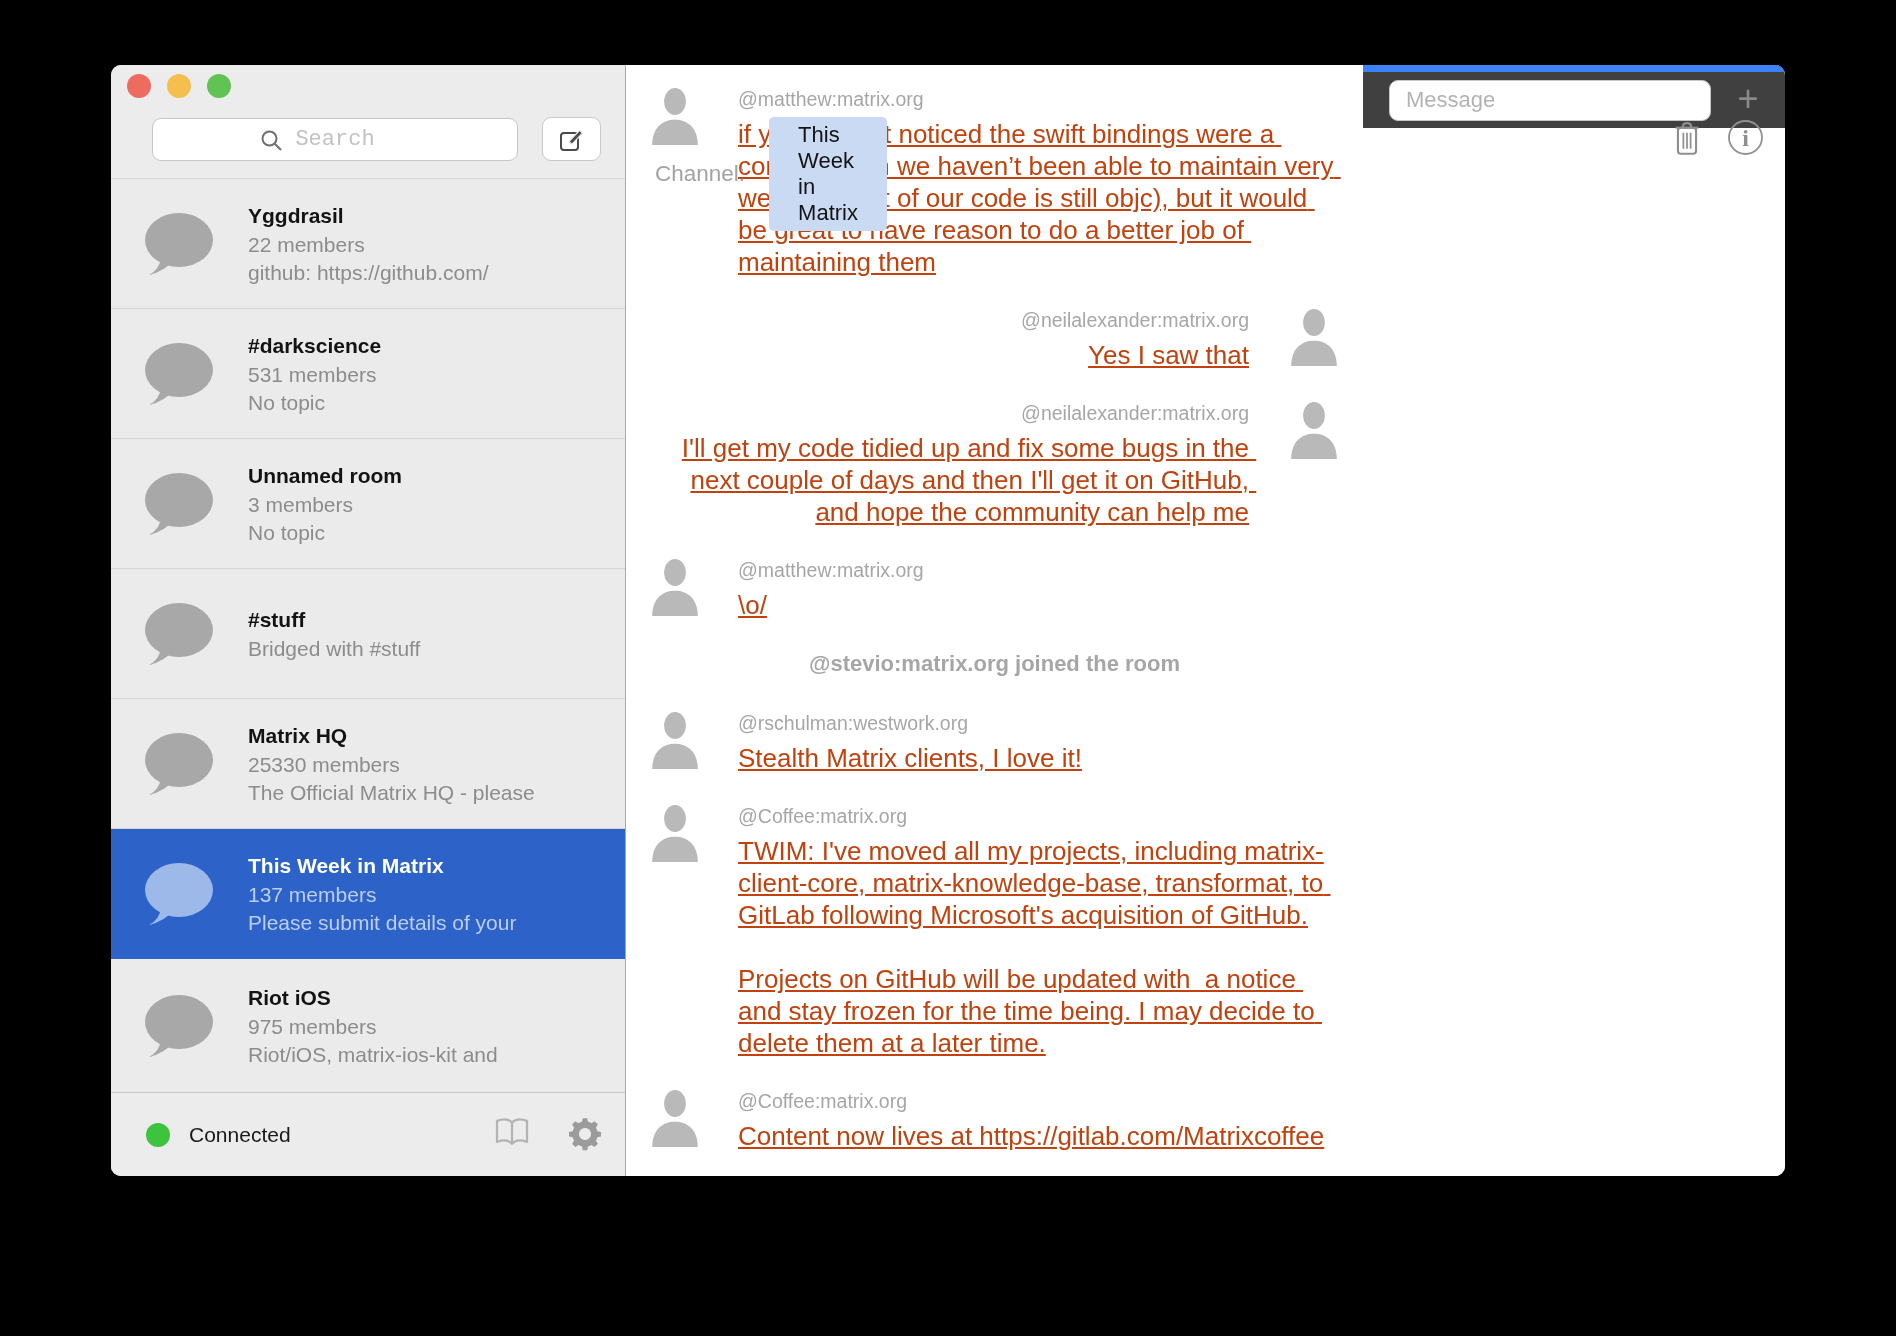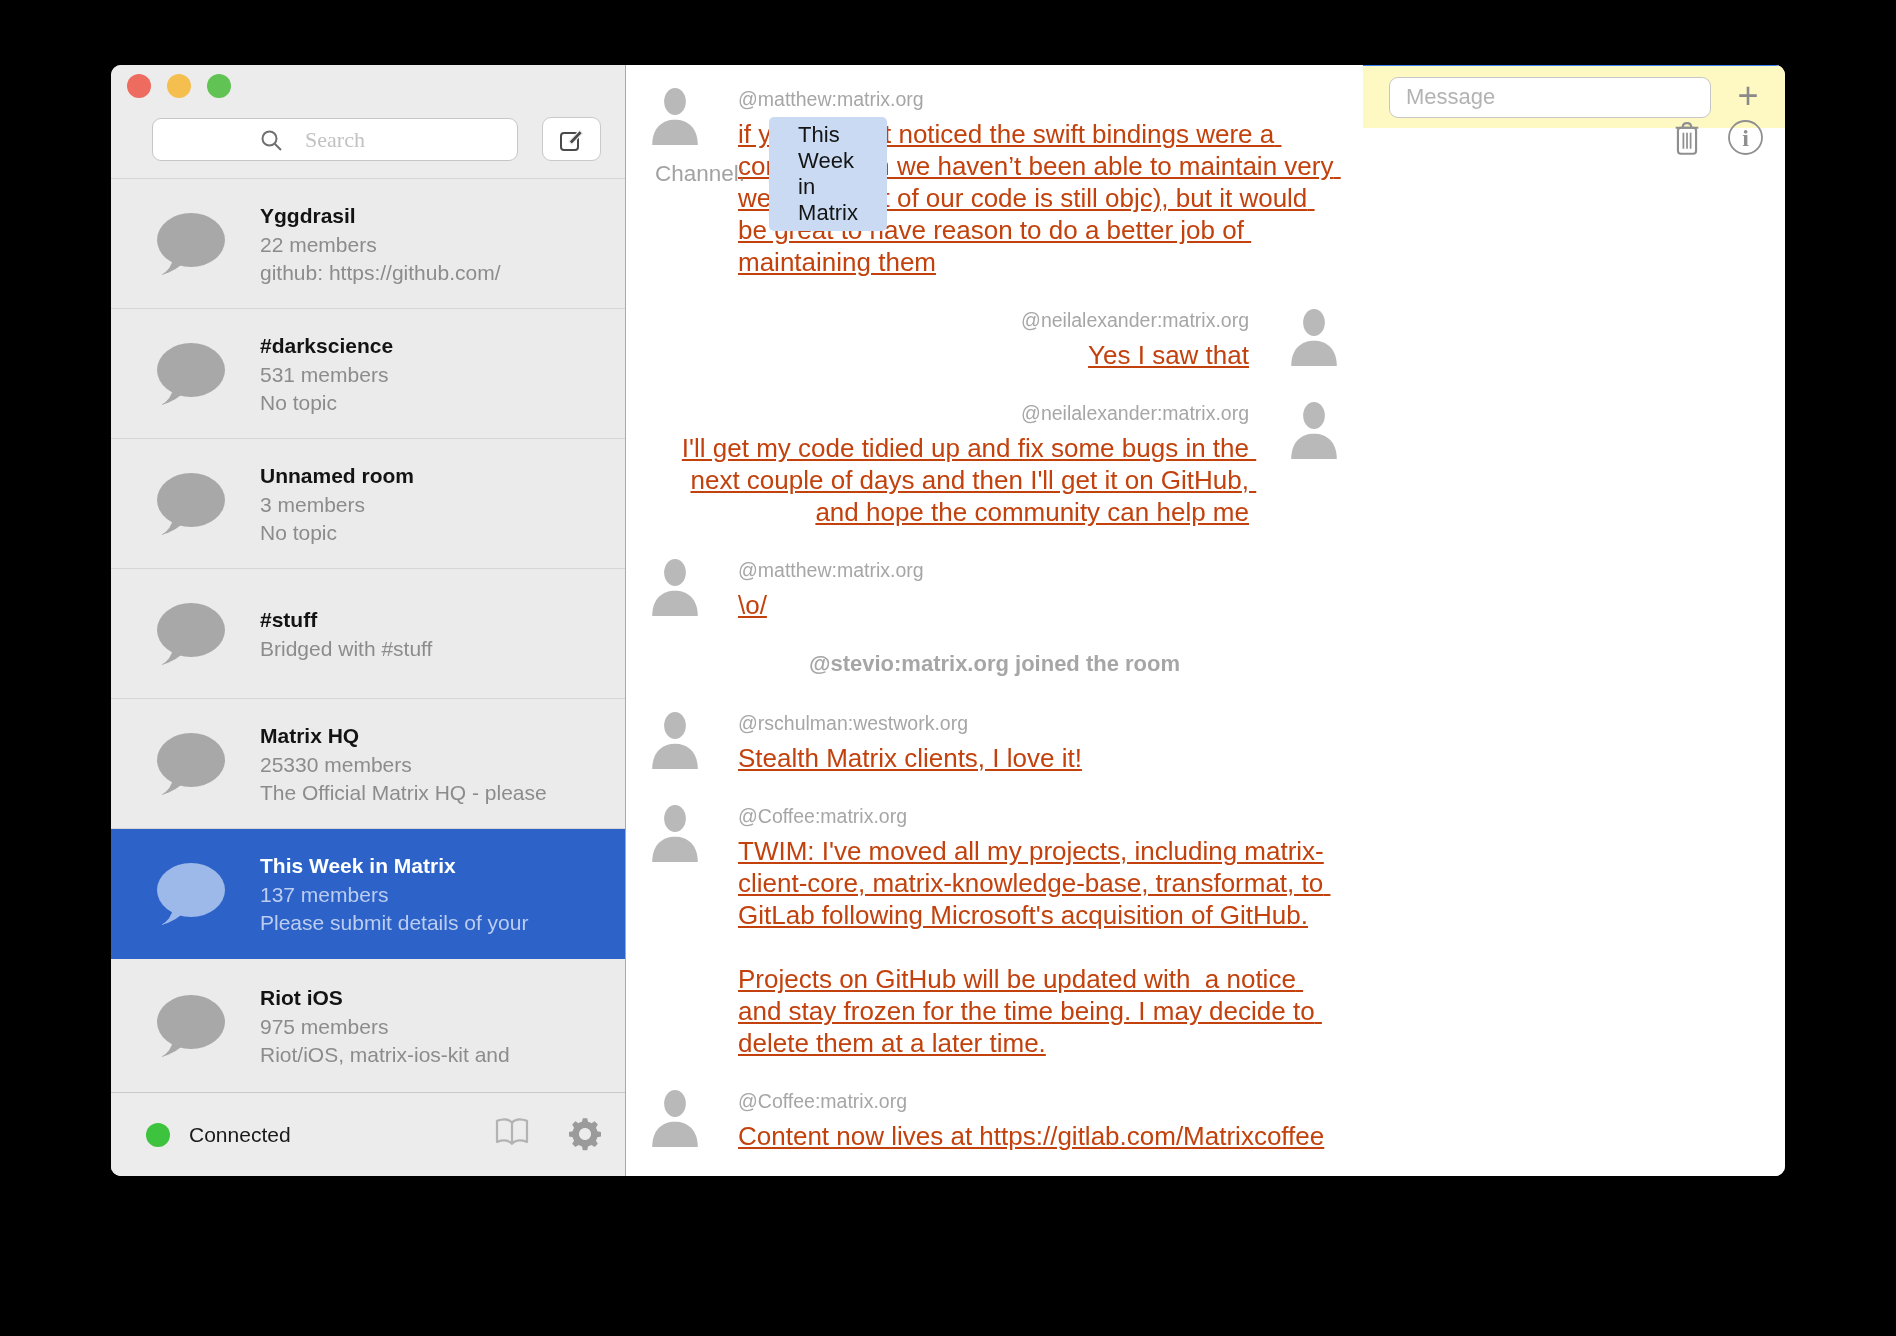--- a/index.html
+++ b/index.html
@@ -23,33 +23,33 @@
   .tl{position:absolute;top:9px;width:24px;height:24px;border-radius:50%;}
   .tl.red{left:16px;background:var(--tl-red);}
   .tl.yellow{left:56px;background:var(--tl-yellow);}
   .tl.green{left:96px;background:var(--tl-green);}
   .search-field{
     position:absolute;left:41px;top:53px;width:366px;height:43px;
     background:#fff;border:1.5px solid #c6c6c6;border-radius:9px;
   }
   .search-field input{
     width:100%;height:100%;border:none;outline:none;background:transparent;
-    text-align:center;font-size:22px;color:#333;font-family:Liberation Serif, serif;
+    text-align:center;font-size:22px;color:#333;font-family:Liberation Mono, monospace;
   }
   .search-field input::placeholder{color:#c2c2c2;}
   .search-glass{position:absolute;left:calc(50% - 75px);top:10px;pointer-events:none;}
   .compose-btn{
     position:absolute;left:431px;top:52px;width:59px;height:44px;
     background:#fff;border:1px solid #c9c9c9;border-radius:9px;
     display:flex;align-items:center;justify-content:center;padding:0;cursor:pointer;
   }
   .room-list{flex:1;display:flex;flex-direction:column;border-top:1px solid #d5d5d5;}
   .room{
     height:130px;flex-shrink:0;border-bottom:1px solid #d5d5d5;background:#ebebeb;
-    display:flex;align-items:center;padding-left:45px;cursor:default;
+    display:flex;align-items:center;padding-left:33px;cursor:default;
   }
   .room:last-child{flex:1;border-bottom:none;}
   .room .bubble{width:70px;height:64px;flex-shrink:0;}
   .bubble .bfill{fill:#a8a8a8;}
   .room-text{margin-left:34px;width:372px;overflow:hidden;}
   .room-name{font-size:21px;font-weight:bold;color:#131313;line-height:30px;white-space:nowrap;overflow:hidden;}
   .room-sub{font-size:21px;color:#8c8c8c;line-height:28px;white-space:nowrap;overflow:hidden;}
   .room.selected{background:var(--sel);border-bottom-color:var(--sel);}
   .room.selected .room-name{color:#fff;}
   .room.selected .room-sub{color:var(--sel-sub);}
@@ -71,21 +71,21 @@
   .messages{flex:1;padding:22px 24px 0 24px;overflow:hidden;}
   .msg{display:flex;margin-bottom:30px;gap:28px;}
   .msg .person{width:50px;height:58px;flex-shrink:0;}
   .person .pfill{fill:#b9b9b9;}
   .msg-body{margin-left:10px;flex:1;min-width:0;}
   .msg.right{flex-direction:row-reverse;}
   .msg.right .msg-body{margin-left:0;margin-right:12px;text-align:right;}
   .sender{font-size:19.5px;color:#a6a6a6;line-height:25px;margin-bottom:6px;}
   .mtext{font-size:26px;color:#c2410c;line-height:32px;white-space:pre-wrap;word-wrap:break-word;text-decoration:underline;}
   .sysmsg{text-align:center;font-size:22px;font-weight:bold;color:#a6a6a6;line-height:26px;margin:4px 0 34px 0;}
-  .composer{height:63px;flex-shrink:0;background:#fef9c3;border-top:1px solid #3b82f6;display:flex;align-items:center;padding-left:26px;}
+  .composer{height:63px;flex-shrink:0;background:#404040;border-top:7px solid #3b82f6;display:flex;align-items:center;padding-left:26px;}
   .msg-input{
     flex:1;height:41px;border:1.5px solid #c6c6c6;border-radius:9px;background:#fff;
     font-size:22px;color:#333;padding:0 16px;outline:none;font-family:inherit;min-width:0;
   }
   .msg-input::placeholder{color:#b3b3b3;}
   .add-btn{width:74px;flex-shrink:0;background:none;border:none;font-size:36px;color:#8a8a8a;cursor:pointer;font-family:inherit;line-height:1;padding-bottom:4px;}
 </style>
 </head>
 <body>
 

